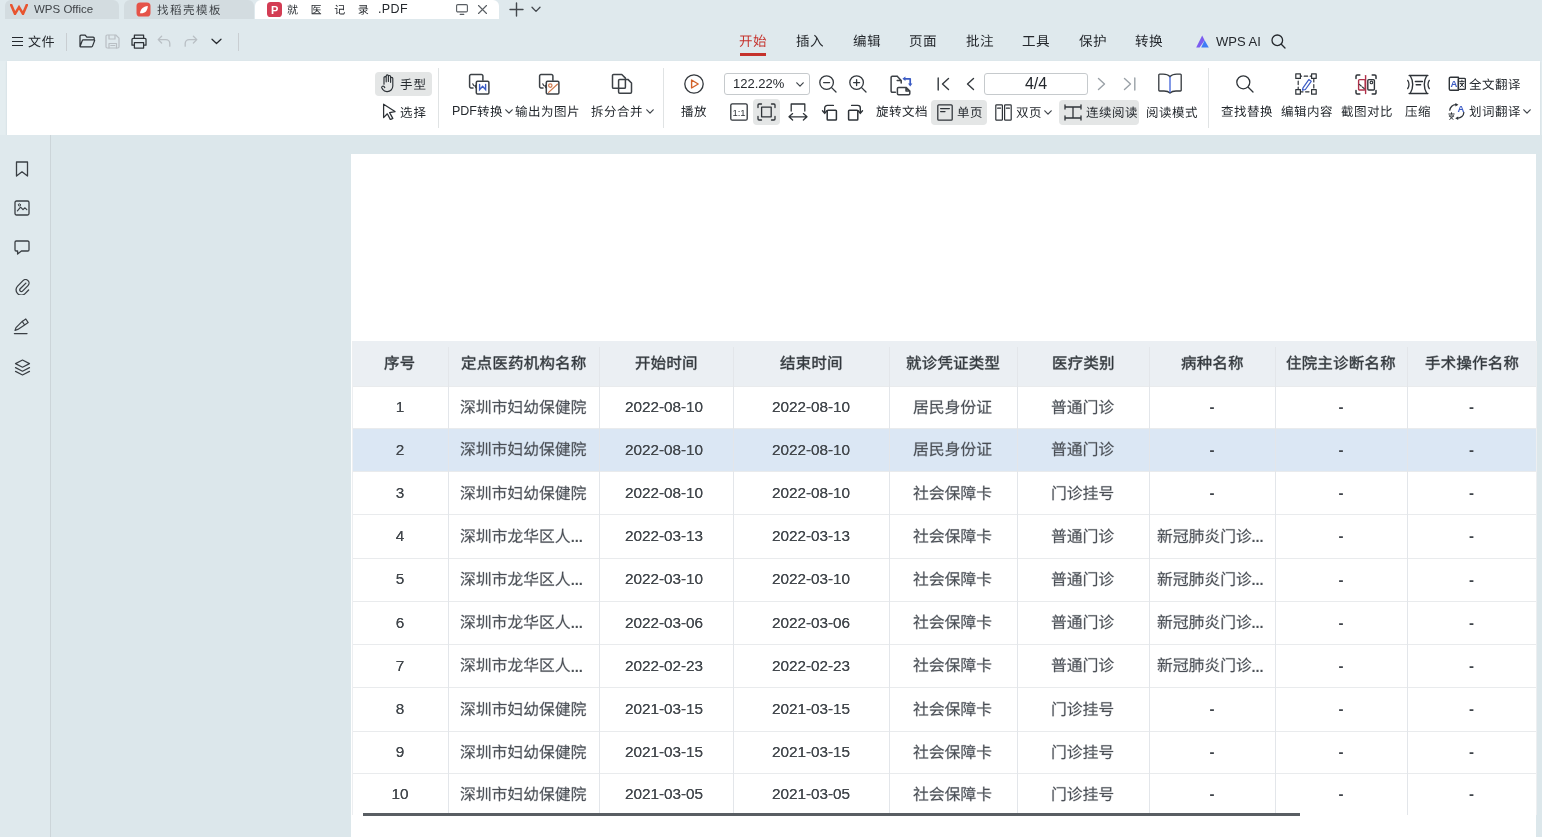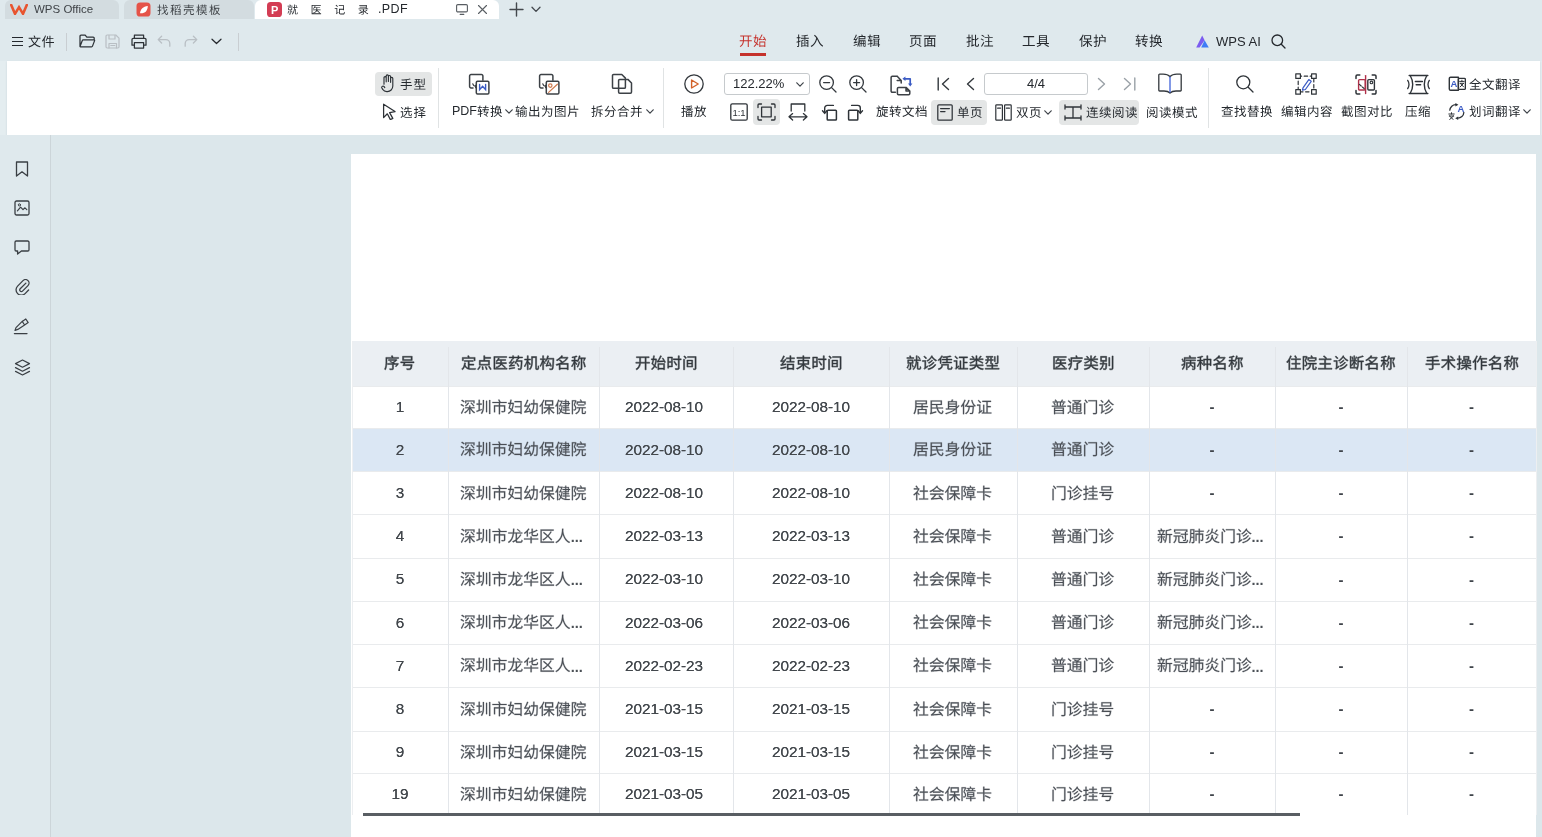--- a/index.html
+++ b/index.html
@@ -368,21 +368,21 @@
       <path d="M16.4 4.6 L13.4 6.8 L16.4 9 Z M19 11.4 L21.2 14.4 L23.4 11.4 Z" fill="#3b5bc4" stroke="none"></path>
     </svg>
     <svg style="position:absolute;left:937px;top:77px" width="13" height="14" viewBox="0 0 13 14" fill="none" stroke-linecap="round" stroke-linejoin="round">
       <path d="M1.2 1 V13" stroke="#33383d" stroke-width="1.4"></path>
       <path d="M11.5 1.5 L5.5 7 L11.5 12.5" stroke="#33383d" stroke-width="1.4"></path>
     </svg>
     <svg style="position:absolute;left:964px;top:77px" width="11" height="14" viewBox="0 0 11 14" fill="none" stroke-linecap="round" stroke-linejoin="round">
       <path d="M9.5 1.5 L3.5 7 L9.5 12.5" stroke="#33383d" stroke-width="1.4"></path>
     </svg>
     <div style="position:absolute;left:984px;top:73px;width:104px;height:22px;background:#fff;border-radius:3px;border:1px solid #c6cacd"></div>
-    <div style="position:absolute;top:74px;font-size:13px;color:#24282d;line-height:19px;white-space:nowrap;left:1036px;transform:translateX(-50%)">4/4</div>
+    <div style="position:absolute;top:74px;font-size:16px;color:#24282d;line-height:19px;white-space:nowrap;left:1036px;transform:translateX(-50%)">4/4</div>
     <svg style="position:absolute;left:1097px;top:77px" width="11" height="14" viewBox="0 0 11 14" fill="none" stroke-linecap="round" stroke-linejoin="round">
       <path d="M1.5 1.5 L7.5 7 L1.5 12.5" stroke="#9aa1a7" stroke-width="1.4"></path>
     </svg>
     <svg style="position:absolute;left:1123px;top:77px" width="13" height="14" viewBox="0 0 13 14" fill="none" stroke-linecap="round" stroke-linejoin="round">
       <path d="M1.5 1.5 L7.5 7 L1.5 12.5" stroke="#9aa1a7" stroke-width="1.4"></path>
       <path d="M11.8 1 V13" stroke="#9aa1a7" stroke-width="1.4"></path>
     </svg>
     <svg style="position:absolute;left:1158px;top:73px" width="24" height="22" viewBox="0 0 24 22" fill="none" stroke-linecap="round" stroke-linejoin="round">
       <path d="M12 3.6 C10.4 1.9 7.8 1.2 5.2 1.2 H1.6 a0.8 0.8 0 0 0-0.8 0.8 V17.2 a0.8 0.8 0 0 0 0.8 0.8 H6 c2.4 0 4.6 0.6 6 2 c1.4-1.4 3.6-2 6-2 h4.4 a0.8 0.8 0 0 0 0.8-0.8 V2 a0.8 0.8 0 0 0-0.8-0.8 H18.8 C16.2 1.2 13.6 1.9 12 3.6 Z" stroke="#33383d" stroke-width="1.3"></path>
       <path d="M12 4.2 V19" stroke="#3f62d9" stroke-width="1.3"></path>
@@ -1031,21 +1031,21 @@
         <g fill="#4b5056" stroke="#4b5056" stroke-width="14" transform="translate(0,13.9) scale(0.0158,-0.0158)">
           <use href="#c105" x="0"></use>
           <use href="#c78" x="1000"></use>
           <use href="#c110" x="2000"></use>
           <use href="#c66" x="3000"></use>
         </g>
       </svg>
       <div style="position:absolute;top:741px;font-size:15px;color:#3f444a;line-height:21px;white-space:nowrap;font-weight:bold;left:1212.0px;transform:translateX(-50%)">-</div>
       <div style="position:absolute;top:741px;font-size:15px;color:#3f444a;line-height:21px;white-space:nowrap;font-weight:bold;left:1341.0px;transform:translateX(-50%)">-</div>
       <div style="position:absolute;top:741px;font-size:15px;color:#3f444a;line-height:21px;white-space:nowrap;font-weight:bold;left:1471.5px;transform:translateX(-50%)">-</div>
-      <div style="position:absolute;top:783px;font-size:15.3px;color:#43484d;line-height:21px;white-space:nowrap;text-shadow:0 0 0.5px #43484d;left:400.0px;transform:translateX(-50%)">19</div>
+      <div style="position:absolute;top:783px;font-size:15.3px;color:#43484d;line-height:21px;white-space:nowrap;text-shadow:0 0 0.5px #43484d;left:400.0px;transform:translateX(-50%)">10</div>
       <svg style="position:absolute;left:460.0px;top:786px;overflow:visible" width="127" height="19">
         <g fill="#4b5056" stroke="#4b5056" stroke-width="14" transform="translate(0,13.9) scale(0.0158,-0.0158)">
           <use href="#c93" x="0"></use>
           <use href="#c94" x="1000"></use>
           <use href="#c95" x="2000"></use>
           <use href="#c96" x="3000"></use>
           <use href="#c97" x="4000"></use>
           <use href="#c23" x="5000"></use>
           <use href="#c98" x="6000"></use>
           <use href="#c87" x="7000"></use>

